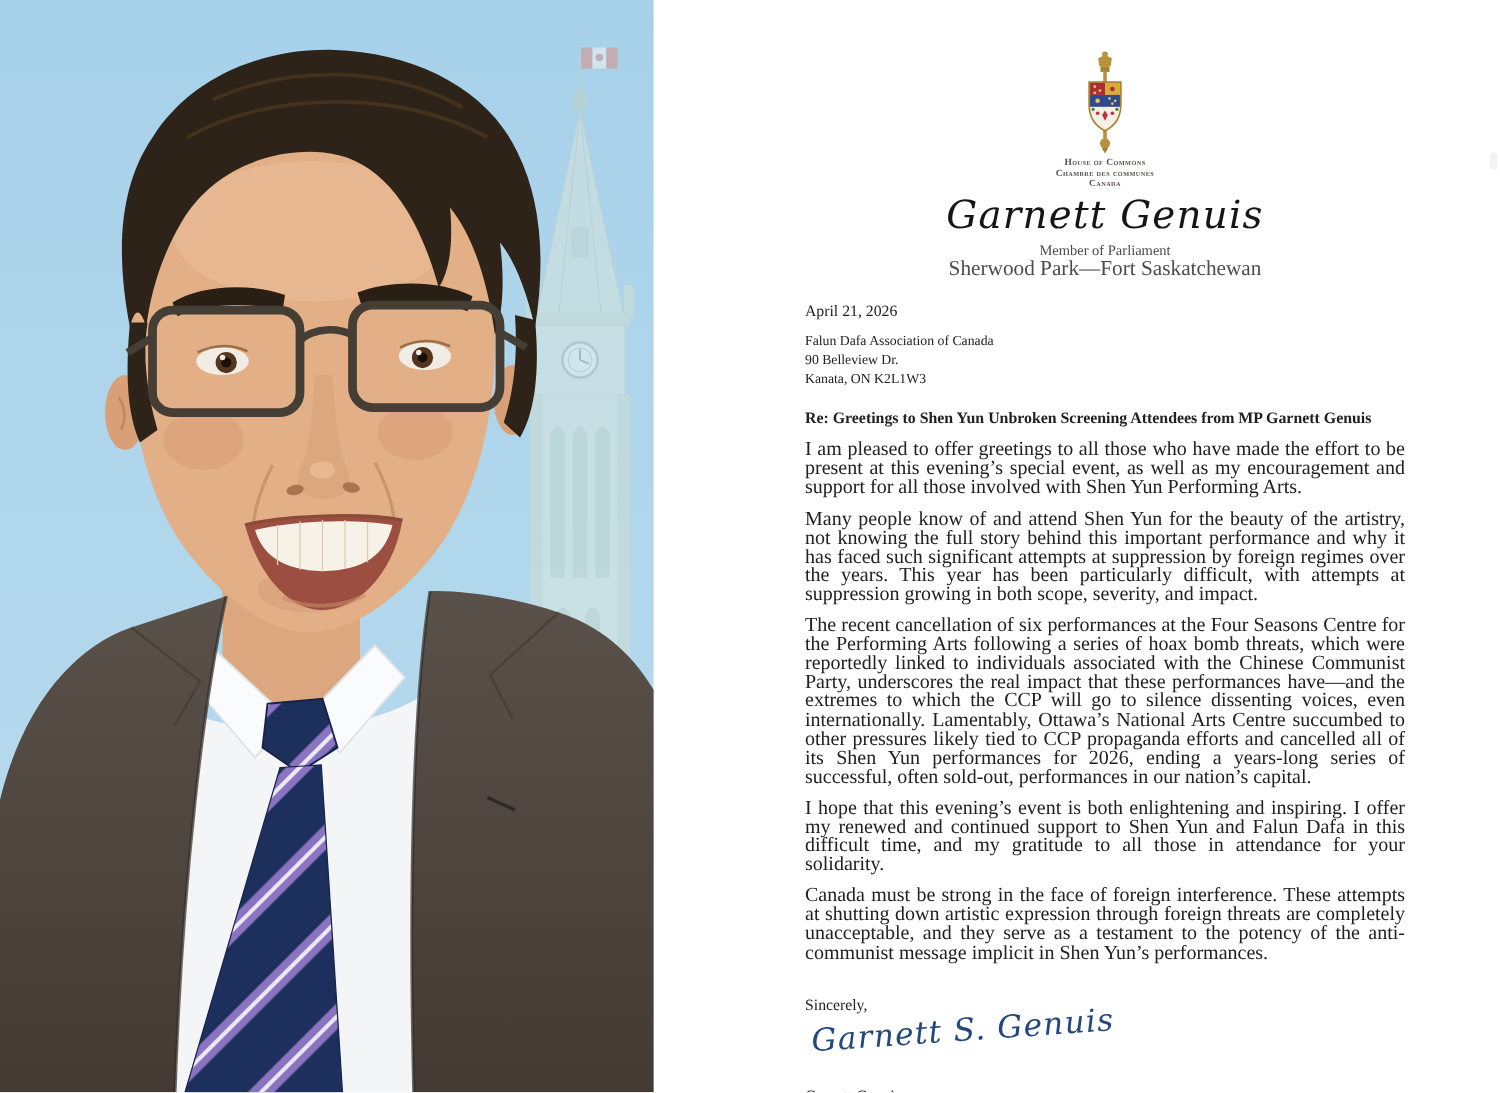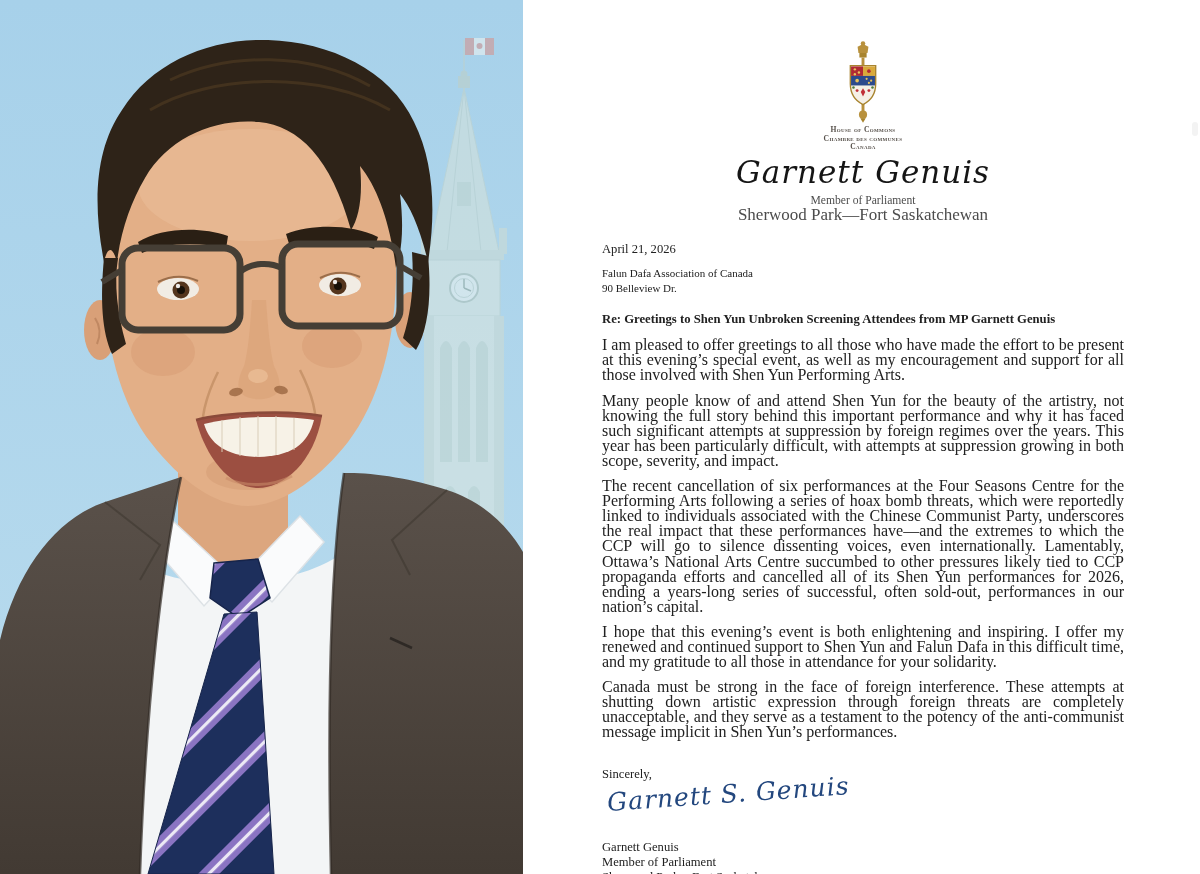--- a/index.html
+++ b/index.html
@@ -4,20 +4,21 @@
 <style>
   html,body{margin:0;padding:0;background:#ffffff;}
   .page{
     position:relative;
     width:1200px;height:874px;
     background:#ffffff;
     font-family:"Liberation Serif", serif;
     color:#212121;
     display:flex;
     overflow:hidden;
+    gap:42px;
   }
   
   .photo-pane{width:523px;height:874px;flex:none;position:relative;}
   .photo-pane svg{display:block;width:523px;height:874px;}
   
   .letter-pane{
     flex:1;box-sizing:border-box;
     padding:0 76px 0 79px;
     background:#ffffff;
   }
@@ -258,20 +259,21 @@
       <div class="script-name">Garnett Genuis</div>
       <div class="member-line">Member of Parliament</div>
       <div class="riding-line">Sherwood Park—Fort Saskatchewan</div>
     </div>
 
     <div class="date-line">April 21, 2026</div>
 
     <div class="recipient">
       <div class="recipient-line">Falun Dafa Association of Canada</div>
       <div class="recipient-line">90 Belleview Dr.</div>
+      <div class="recipient-line">Kanata, ON K2L1W3</div>
     </div>
 
     <div class="subject">Re: Greetings to Shen Yun Unbroken Screening Attendees from MP Garnett Genuis</div>
 
     <div class="para">I am pleased to offer greetings to all those who have made the effort to be present at this evening’s special event, as well as my encouragement and support for all those involved with Shen Yun Performing Arts.</div>
     <div class="para">Many people know of and attend Shen Yun for the beauty of the artistry, not knowing the full story behind this important performance and why it has faced such significant attempts at suppression by foreign regimes over the years. This year has been particularly difficult, with attempts at suppression growing in both scope, severity, and impact.</div>
     <div class="para">The recent cancellation of six performances at the Four Seasons Centre for the Performing Arts following a series of hoax bomb threats, which were reportedly linked to individuals associated with the Chinese Communist Party, underscores the real impact that these performances have—and the extremes to which the CCP will go to silence dissenting voices, even internationally. Lamentably, Ottawa’s National Arts Centre succumbed to other pressures likely tied to CCP propaganda efforts and cancelled all of its Shen Yun performances for 2026, ending a years-long series of successful, often sold-out, performances in our nation’s capital.</div>
     <div class="para">I hope that this evening’s event is both enlightening and inspiring. I offer my renewed and continued support to Shen Yun and Falun Dafa in this difficult time, and my gratitude to all those in attendance for your solidarity.</div>
     <div class="para">Canada must be strong in the face of foreign interference. These attempts at shutting down artistic expression through foreign threats are completely unacceptable, and they serve as a testament to the potency of the anti-communist message implicit in Shen Yun’s performances.</div>
 

